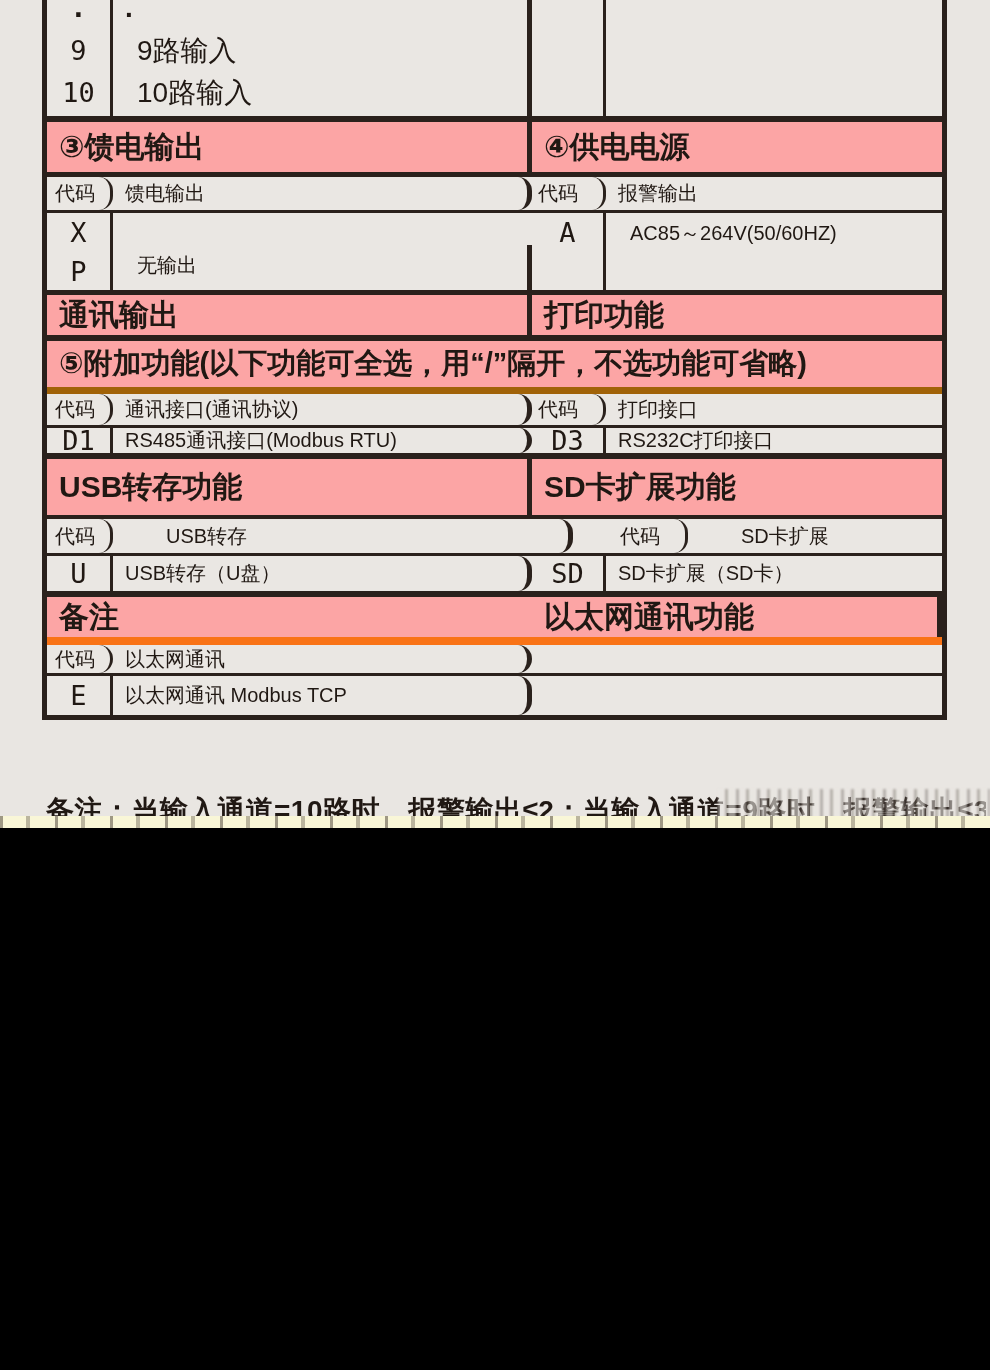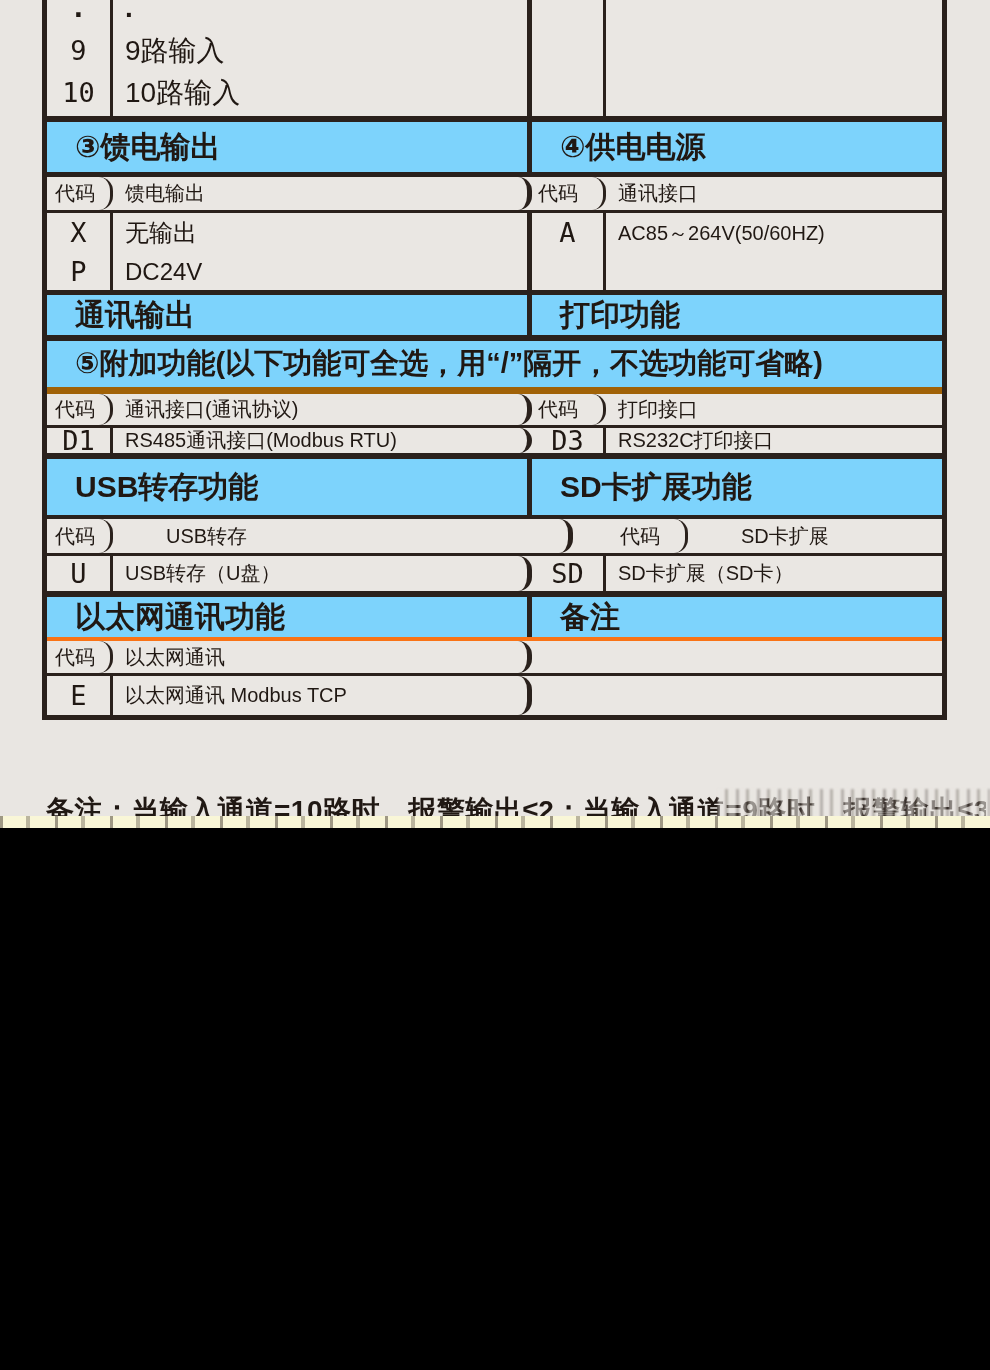--- a/index.html
+++ b/index.html
@@ -21,43 +21,43 @@
     display:grid;
     grid-template-columns:66px 419px 74px 1fr;
     box-sizing:border-box;
   }
   .cell{box-sizing:border-box;display:flex;align-items:center;overflow:hidden;}
   .cell.code{justify-content:center;text-align:center;font-family:"DejaVu Sans Mono","Liberation Mono",monospace;font-size:27px;}
   .cell.desc{padding-left:12px;font-size:20px;border-radius:14px;}
   .vr-thin{border-right:3px solid #2a211c;}
   .vr-thick{border-right:5px solid #2a211c;}
   .span2{grid-column:span 2;}
-  .hdr{background:#7dd3fc;font-weight:bold;font-size:30px;padding-left:28px;display:flex;align-items:center;}
+  .hdr{background:#fca5a5;font-weight:bold;font-size:30px;padding-left:12px;display:flex;align-items:center;}
   .full{grid-column:1 / -1;}
   
   .bA{height:116px;}
   .bB{border-top:6px solid #2a211c;height:56px;}
   .bC{border-top:5px solid #2a211c;height:38px;}
   .bD{border-top:3px solid #2a211c;height:80px;}
   .bE{border-top:6px solid #2a211c;height:52px;}
   .bF{border-top:5px solid #2a211c;height:45px;}
   .bG{border-top:7px solid #a16207;height:38px;}
   .bH{border-top:3px solid #2a211c;height:28px;}
   .bI{border-top:6px solid #2a211c;height:62px;}
   .bJ{border-top:4px solid #2a211c;height:38px;gap:41px;}
   .bK{border-top:3px solid #2a211c;height:38px;}
   .bL{border-top:6px solid #2a211c;height:46px;}
-  .bM{border-top:4px solid #f97316;height:36px;}
+  .bM{border-top:8px solid #f97316;height:36px;}
   .bN{border-top:3px solid #2a211c;height:42px;}
   
   .stack{flex-direction:column;justify-content:flex-start;align-items:stretch;padding-top:0;}
   .stack .ln{line-height:42px;display:block;}
   .stack .ln.dot{line-height:30px;font-weight:bold;}
   .stack.code-col .ln{text-align:center;}
-  .stack.desc-col .ln{padding-left:12px;}
+  .stack.desc-col .ln{padding-left:24px;}
   .bD .stack .ln{line-height:38px;padding-top:1px;}
   
   .order-note{
     position:absolute;left:46px;top:792px;width:940px;height:34px;
     font-size:28px;font-weight:bold;letter-spacing:0.5px;white-space:nowrap;overflow:hidden;
   }
   .artifact-smudge{
     position:absolute;left:718px;top:789px;width:272px;height:32px;
     background:repeating-linear-gradient(90deg,
       rgba(233,230,226,0.55) 0 7px, rgba(90,80,70,0.35) 7px 10px,
@@ -98,29 +98,29 @@
 
   <div class="band bB">
     <div class="cell hdr span2 vr-thick">③馈电输出</div>
     <div class="cell hdr span2">④供电电源</div>
   </div>
 
   <div class="band bC">
     <div class="cell desc vr-thin" style="padding-left:8px;">代码</div>
     <div class="cell desc vr-thick">馈电输出</div>
     <div class="cell desc vr-thin" style="padding-left:6px;">代码</div>
-    <div class="cell desc">通讯接口</div>
+    <div class="cell desc">报警输出</div>
   </div>
 
   <div class="band bD">
     <div class="cell stack code-col vr-thin" style="font-family:'DejaVu Sans Mono','Liberation Mono',monospace;font-size:27px;">
       <span class="ln">X</span>
       <span class="ln">P</span>
     </div>
-    <div class="cell stack desc-col vr-thick" style="font-size:24px;">
+    <div class="cell stack desc-col vr-thick" style="font-size:20px;margin-top:32px;">
       <span class="ln">无输出</span>
       <span class="ln">DC24V</span>
     </div>
     <div class="cell stack code-col vr-thin" style="font-family:'DejaVu Sans Mono','Liberation Mono',monospace;font-size:27px;">
       <span class="ln">A</span>
     </div>
     <div class="cell stack desc-col" style="font-size:20px;">
       <span class="ln">AC85～264V(50/60HZ)</span>
     </div>
   </div>
@@ -157,22 +157,22 @@
     <div class="cell desc">SD卡扩展</div>
   </div>
   <div class="band bK">
     <div class="cell code vr-thin">U</div>
     <div class="cell desc vr-thick">USB转存（U盘）</div>
     <div class="cell code vr-thin">SD</div>
     <div class="cell desc">SD卡扩展（SD卡）</div>
   </div>
 
   <div class="band bL">
+    <div class="cell hdr span2">备注</div>
     <div class="cell hdr span2 vr-thick">以太网通讯功能</div>
-    <div class="cell hdr span2">备注</div>
   </div>
   <div class="band bM">
     <div class="cell desc vr-thin" style="padding-left:8px;">代码</div>
     <div class="cell desc vr-thick">以太网通讯</div>
     <div class="cell span2"></div>
   </div>
   <div class="band bN">
     <div class="cell code vr-thin">E</div>
     <div class="cell desc vr-thick">以太网通讯 Modbus TCP</div>
     <div class="cell span2"></div>

